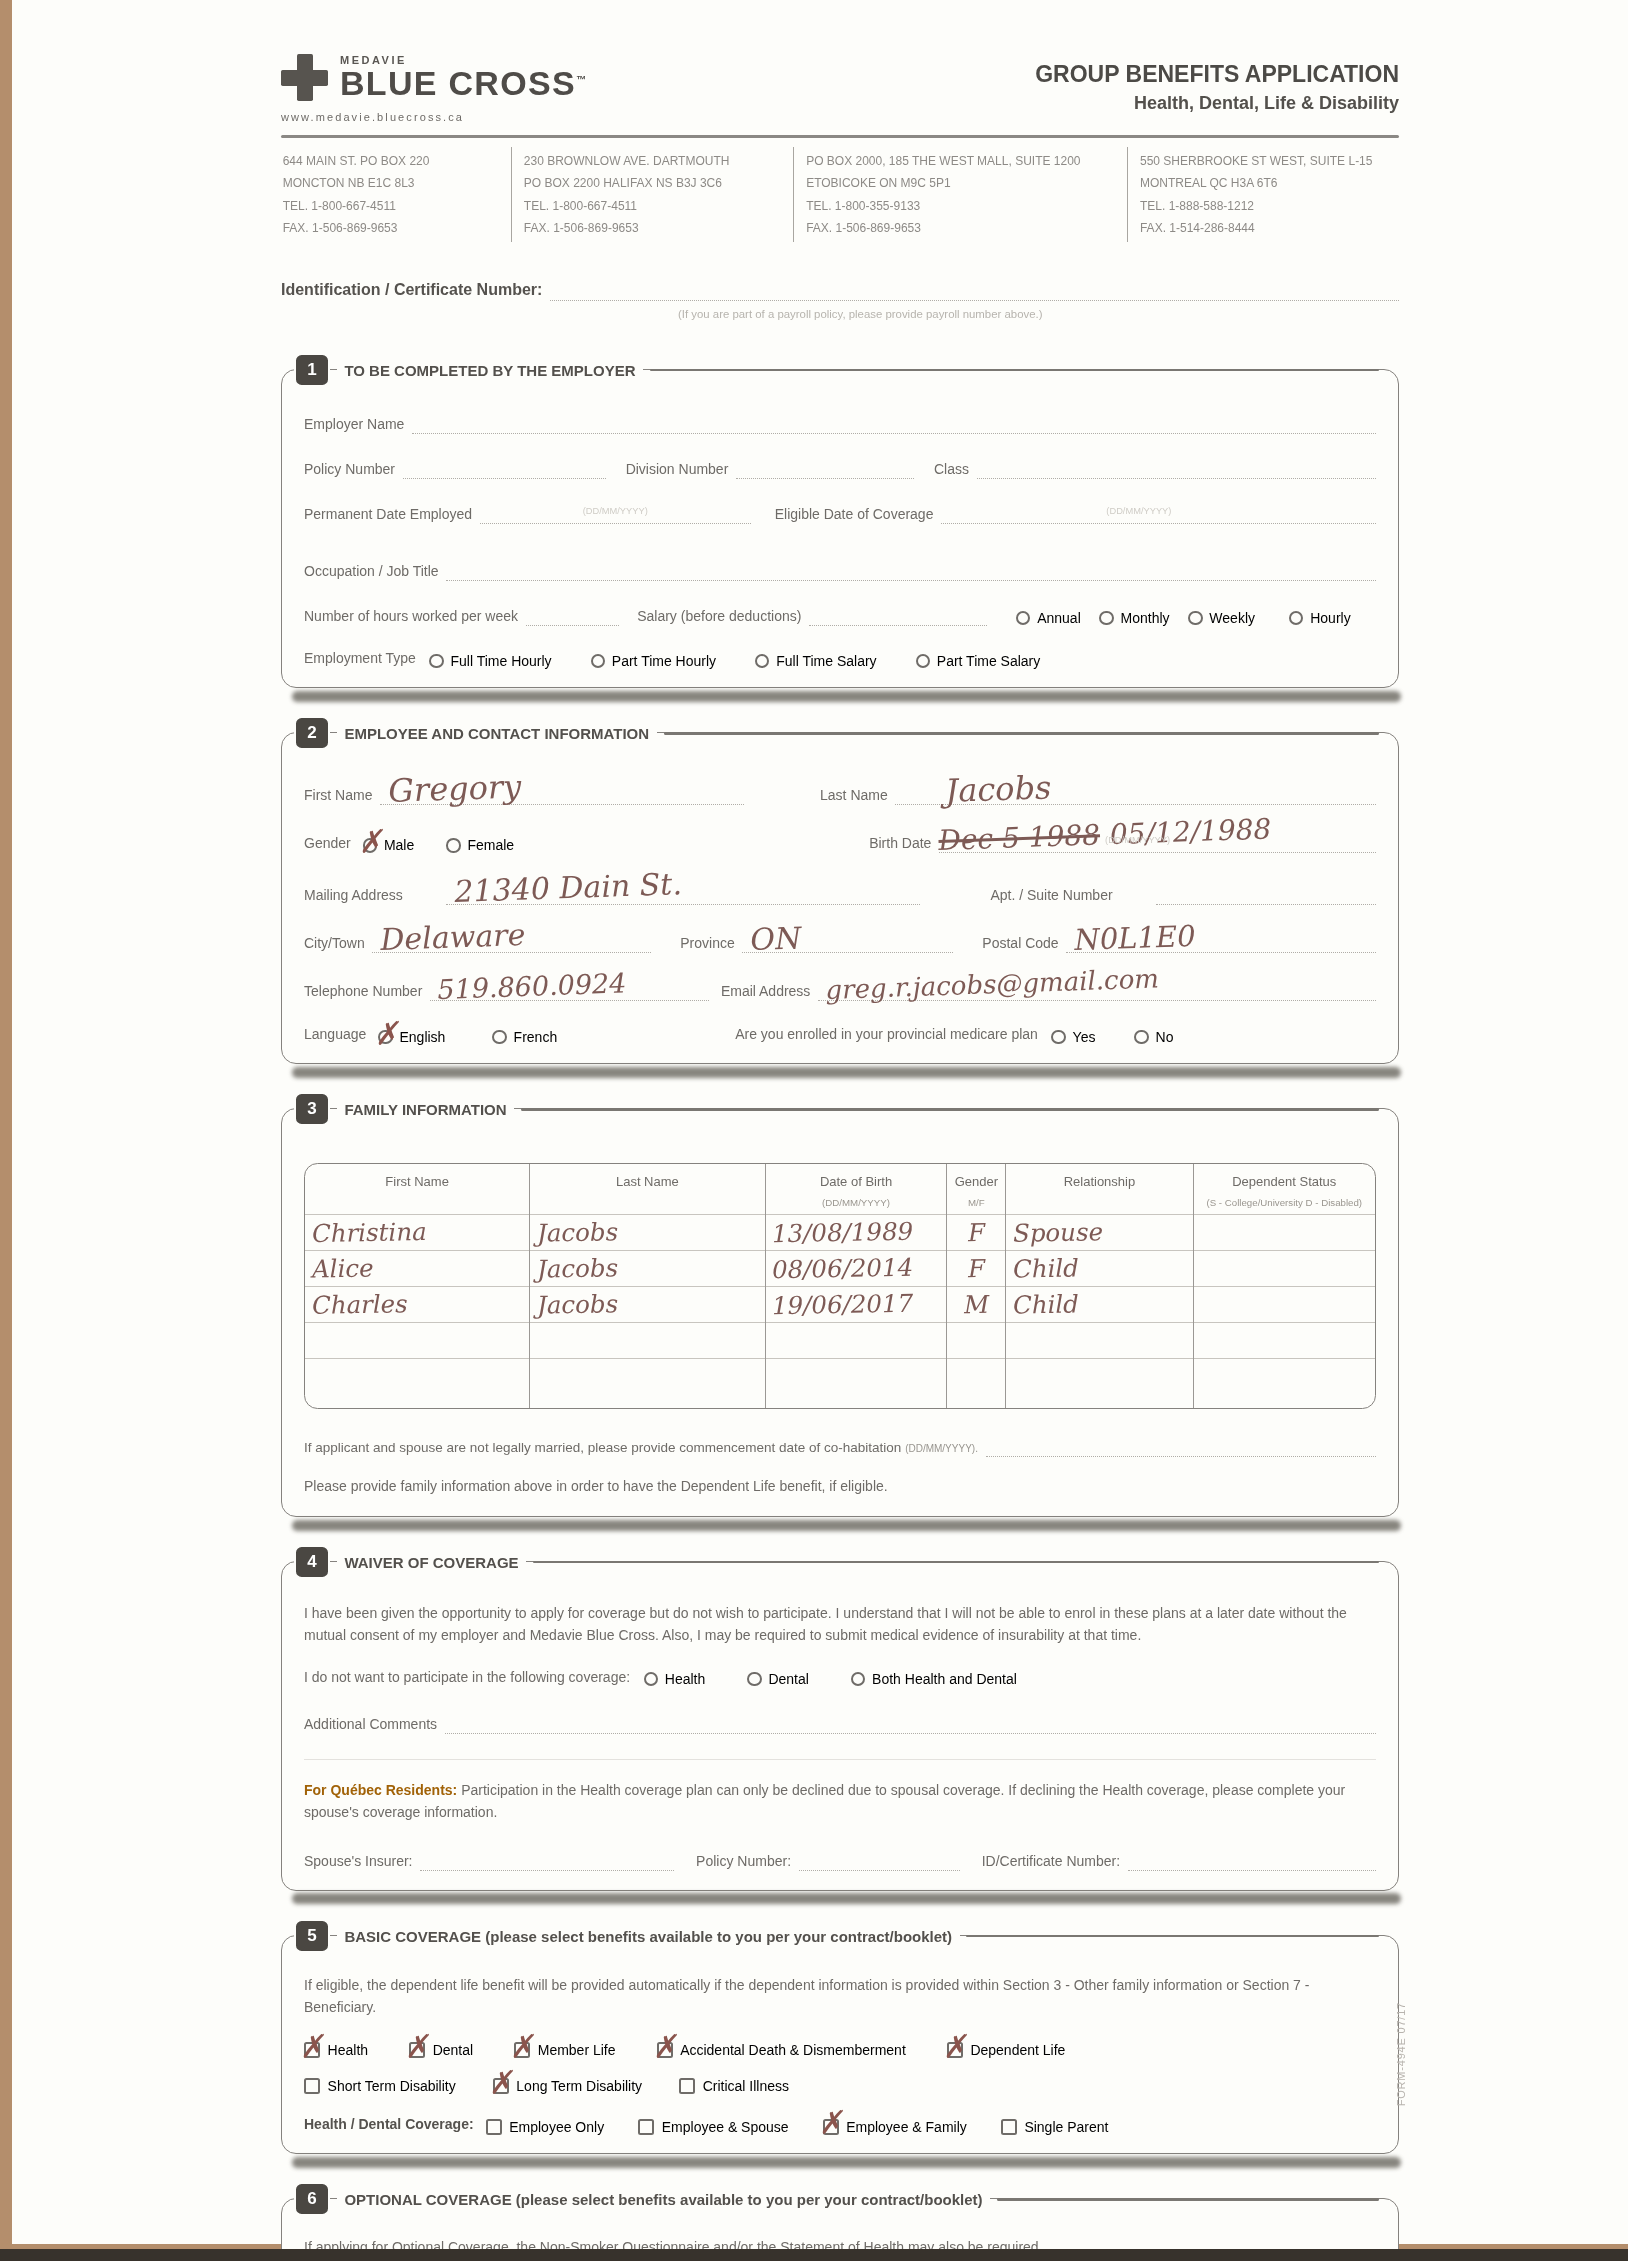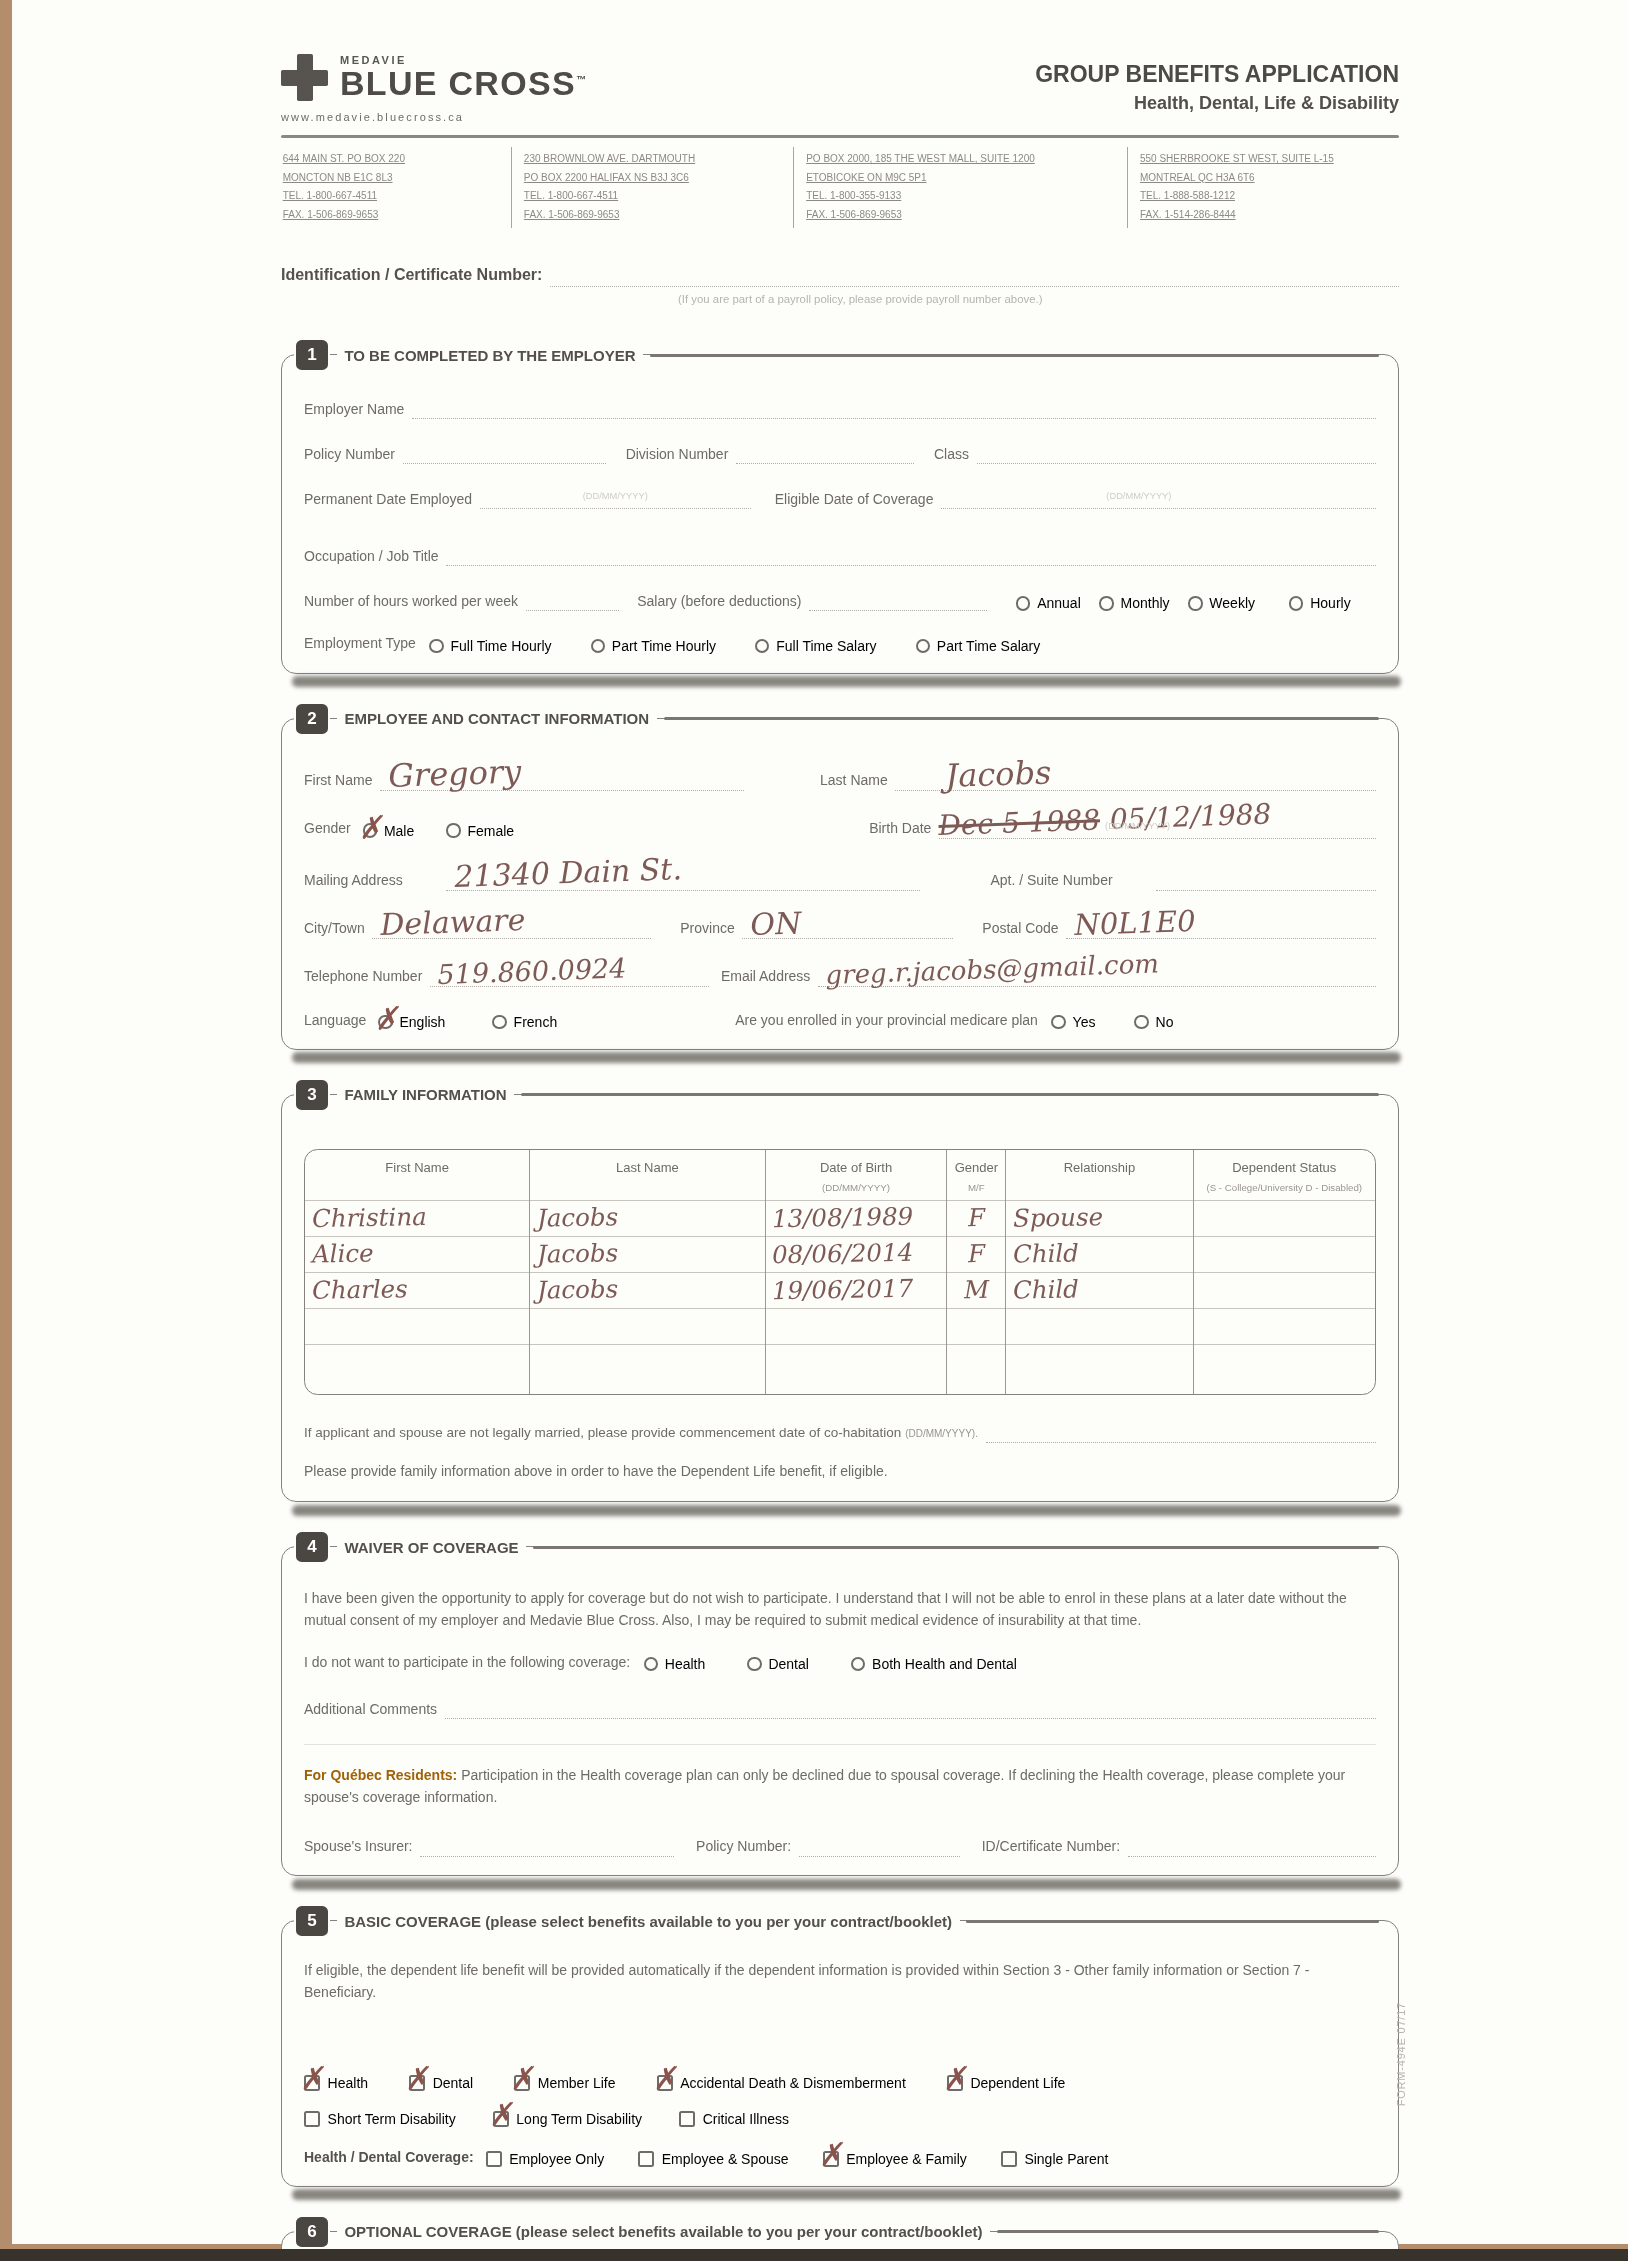--- a/index.html
+++ b/index.html
@@ -25,21 +25,21 @@
   .brand-top{font-size:11px;font-weight:bold;letter-spacing:2.5px;color:#5a5753;}
   .brand-main{font-size:34px;font-weight:bold;letter-spacing:1.3px;color:#4f4c48;line-height:1.02;}
   .brand-main sup{font-size:10px;}
   .website{font-size:11px;letter-spacing:2.1px;color:#6e6b67;margin-top:10px;}
   .hdr-titles{text-align:right;padding-top:6.8px;}
   .hdr-title{font-size:23px;font-weight:bold;color:#4c4a46;}
   .hdr-subtitle{font-size:18px;font-weight:bold;color:#53504c;margin-top:5px;}
 
   .hrule{height:3.4px;background:#8b8884;margin-top:12px;border-radius:1.7px;}
   .offices{display:flex;margin-top:8.5px;}
-  .office{font-size:10px;color:#8d8a86;line-height:1.85;padding:3.4px 12px;text-decoration:underline;}
+  .office{font-size:12px;color:#8d8a86;line-height:1.85;padding:3.4px 12px;}
   .office + .office{border-left:0.8px solid #a9a6a1;}
   .office:nth-child(1){width:21%;padding-left:1.7px;}
   .office:nth-child(2){width:25%;}
   .office:nth-child(3){width:30%;}
   .office:nth-child(4){width:24%;}
 
   
   .row{display:flex;align-items:flex-end;}
   .lbl{white-space:nowrap;font-size:14px;color:#6e6b67;padding-bottom:2.5px;}
   .lbl.b{font-weight:bold;color:#55524e;}
@@ -451,21 +451,21 @@
           <span class="optlbl">Health</span>
         </span>
         <span class="opt" style="margin-left:41px;">
           <span class="cb checked"></span>
           <span class="optlbl">Dental</span>
         </span>
         <span class="opt" style="margin-left:41px;">
           <span class="cb checked"></span>
           <span class="optlbl">Member Life</span>
         </span>
-        <span class="opt" style="margin-left:41px;margin-top:47px;">
+        <span class="opt" style="margin-left:41px;">
           <span class="cb checked"></span>
           <span class="optlbl">Accidental Death &amp; Dismemberment</span>
         </span>
         <span class="opt" style="margin-left:41px;">
           <span class="cb checked"></span>
           <span class="optlbl">Dependent Life</span>
         </span>
       </div>
 
       <div class="row" style="margin-top:20px;">

